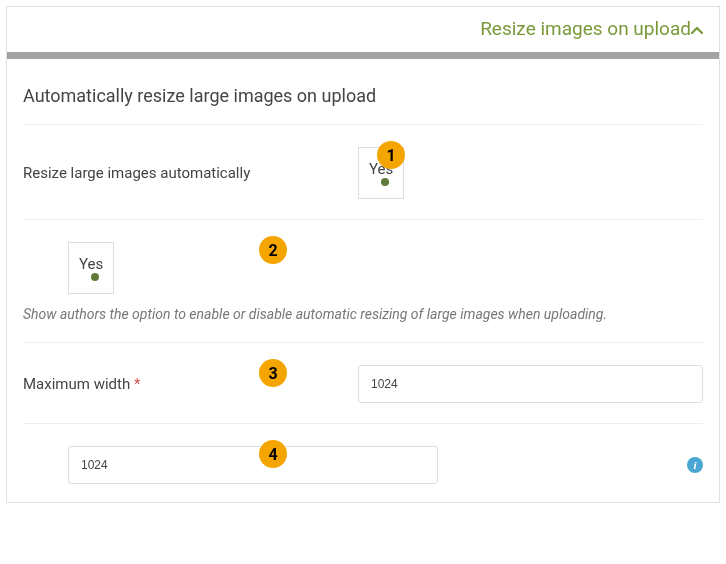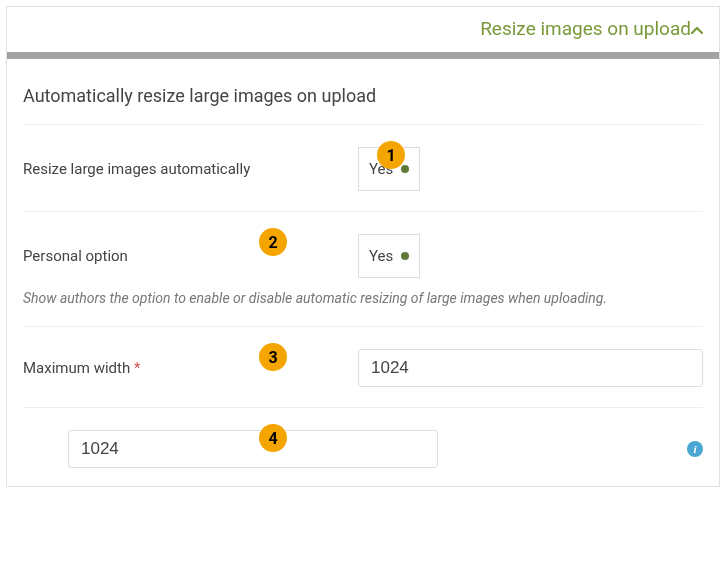--- a/index.html
+++ b/index.html
@@ -62,20 +62,21 @@
   }
   .yn-box {
     display: inline-flex;
     align-items: center;
     border: 1px solid #ddd;
     padding: 12px 10px;
     font-size: 15px;
     color: #444;
     background: #fff;
     cursor: pointer;
+    flex-direction: column;
   }
   .status-dot {
     width: 8px;
     height: 8px;
     border-radius: 50%;
     background: #5f7a3a;
     margin-left: 8px;
   }
   .help {
     font-style: italic;
@@ -97,21 +98,21 @@
     align-items: center;
     justify-content: center;
     z-index: 5;
   }
   .text-input {
     width: 370px;
     height: 38px;
     border: 1px solid #ddd;
     border-radius: 3px;
     padding: 0 12px;
-    font-size: 17px;
+    font-size: 12px;
     color: #444;
     background: #fff;
   }
   .info-icon {
     position: absolute;
     right: 0;
     width: 16px;
     height: 16px;
     border-radius: 50%;
     background: #4aa7d4;
@@ -155,21 +156,20 @@
         <div class="yn-box">
           <span>Yes</span>
           <span class="status-dot"></span>
         </div>
         <div class="annot" style="left:354px; top:16px;">1</div>
       </div>
     </div>
 
     <div class="row-block">
       <div class="row">
-        <div class="row-label">Personal option</div>
         <div class="annot-gap"></div>
         <div class="yn-box">
           <span>Yes</span>
           <span class="status-dot"></span>
         </div>
         <div class="annot" style="left:236px; top:16px;">2</div>
       </div>
       <div class="help">Show authors the option to enable or disable automatic resizing of large images when uploading.</div>
     </div>
 

